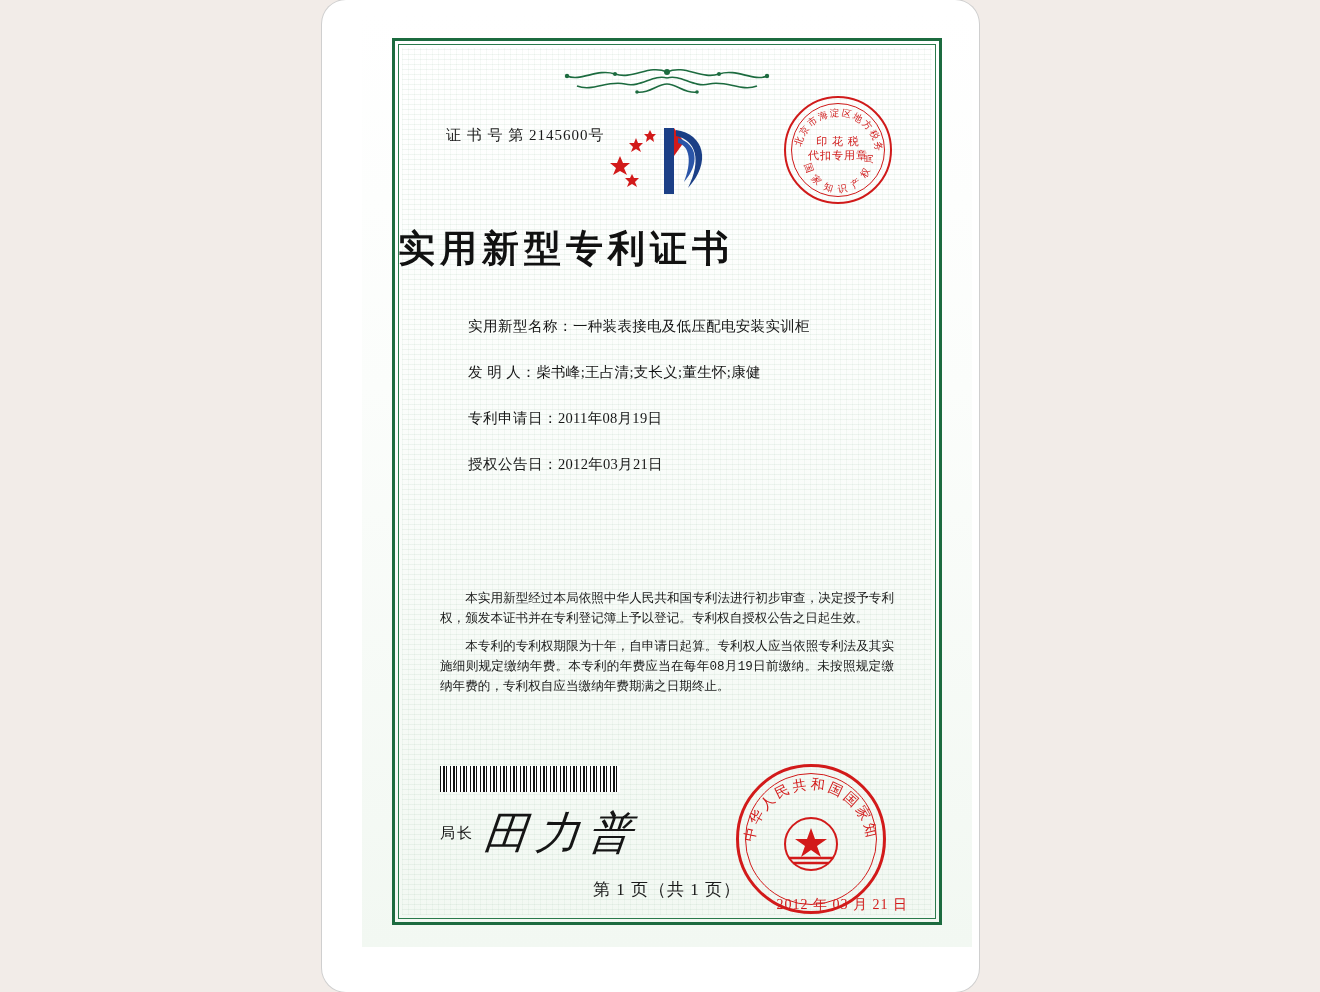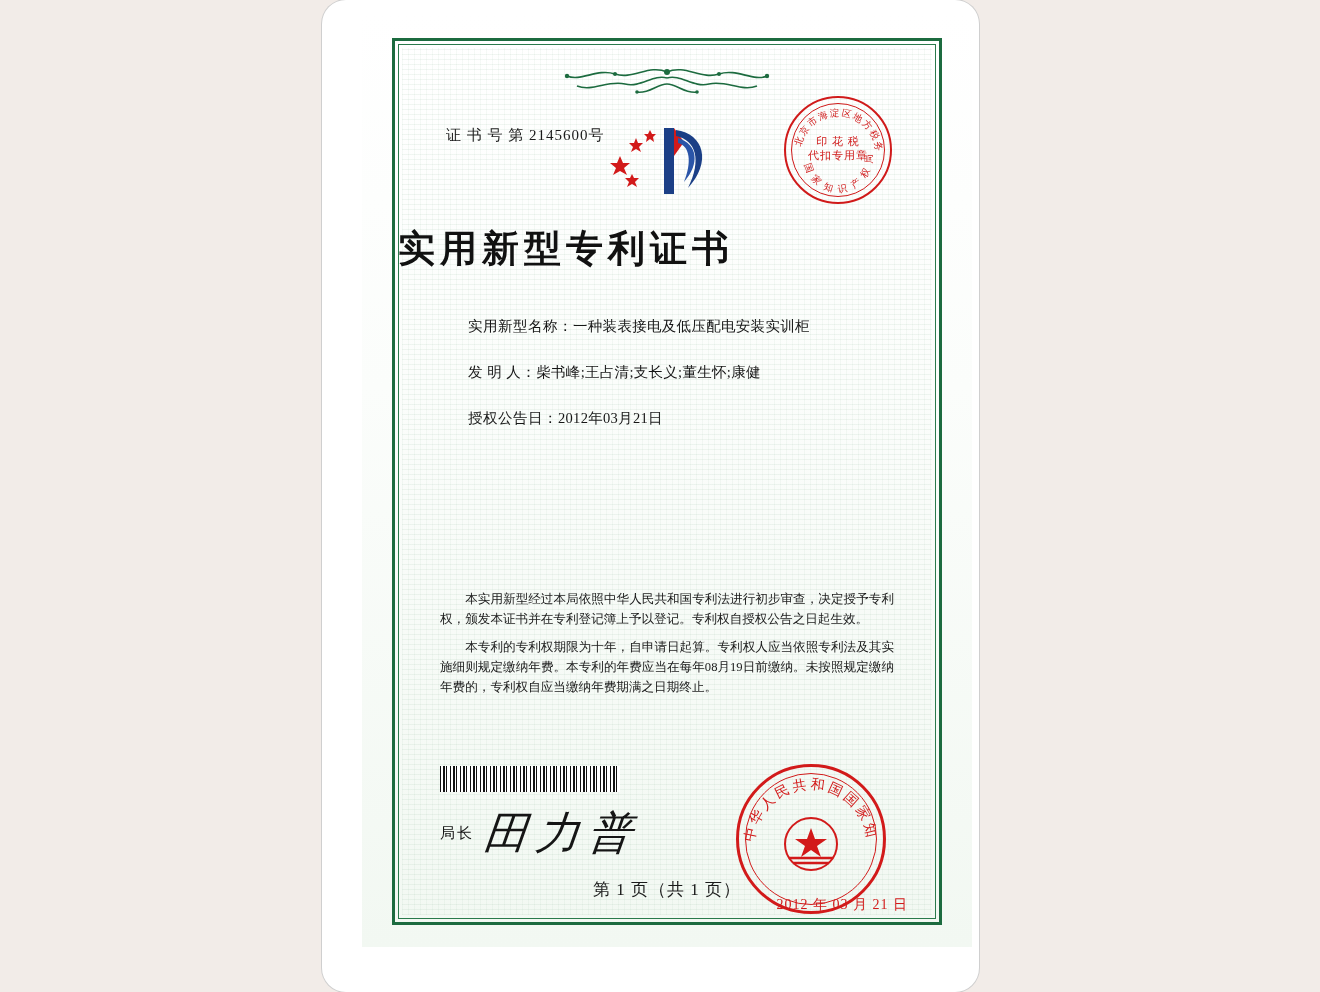--- a/index.html
+++ b/index.html
@@ -125,21 +125,21 @@
   .field .lbl{letter-spacing:0.5px;}
   .field .val{letter-spacing:0.3px;}
   .paras{
     position:absolute;
     left:42px;right:42px;top:545px;
     font-size:12.6px;
     line-height:20px;
     color:#1a1a1a;
     text-align:justify;
   }
-  .paras p{margin:0 0 8px 0; text-indent:2em;}
+  .paras p{margin:0 0 8px 0; text-indent:2em;font-family:Liberation Mono, monospace;}
   .barcode{
     position:absolute;
     left:42px;top:722px;
     width:180px;height:26px;
     background:
       repeating-linear-gradient(90deg,
         #111 0px,#111 1px,#fff 1px,#fff 3px,
         #111 3px,#111 5px,#fff 5px,#fff 6px,
         #111 6px,#111 7px,#fff 7px,#fff 10px);
   }
@@ -265,20 +265,23 @@
         <div class="title">实用新型专利证书</div>
 
         <div class="fields">
           <div class="field">
             <span class="lbl">实用新型名称：</span><span class="val">一种装表接电及低压配电安装实训柜</span>
           </div>
           <div class="field">
             <span class="lbl">发 明 人：</span><span class="val">柴书峰;王占清;支长义;董生怀;康健</span>
           </div>
           <div class="field">
+            <span class="lbl">专利申请日：</span><span class="val">2011年08月19日</span>
+          </div>
+          <div class="field">
             <span class="lbl">授权公告日：</span><span class="val">2012年03月21日</span>
           </div>
         </div>
 
         <div class="paras">
           <p>本实用新型经过本局依照中华人民共和国专利法进行初步审查，决定授予专利权，颁发本证书并在专利登记簿上予以登记。专利权自授权公告之日起生效。</p>
           <p>本专利的专利权期限为十年，自申请日起算。专利权人应当依照专利法及其实施细则规定缴纳年费。本专利的年费应当在每年08月19日前缴纳。未按照规定缴纳年费的，专利权自应当缴纳年费期满之日期终止。</p>
         </div>
 
         <div class="barcode"></div>

